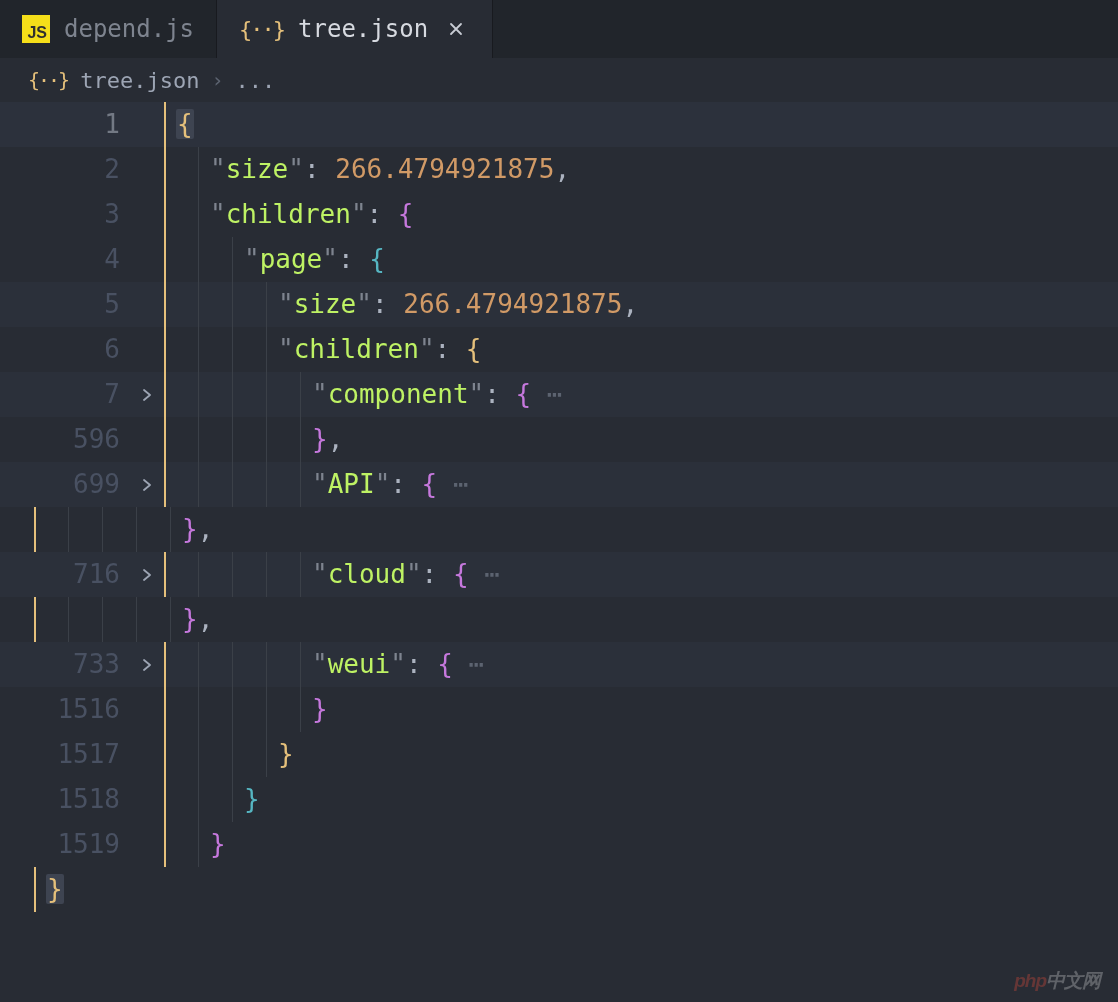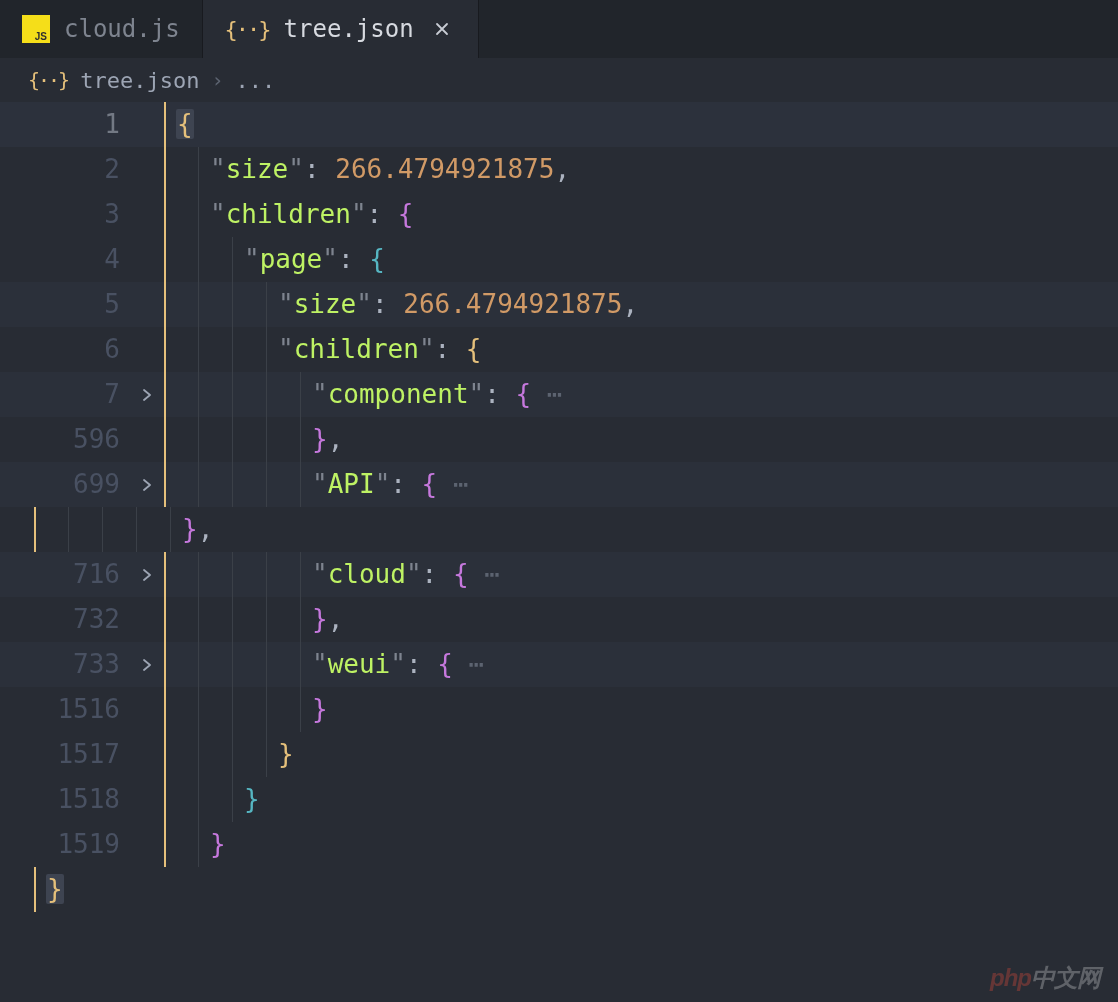--- a/index.html
+++ b/index.html
@@ -37,21 +37,21 @@
     display: flex; align-items: center; justify-content: center;
     font-size: 22px;
     color: #abb2bf;
     border-radius: 4px;
   }
 
   .js-icon {
     width: 28px; height: 28px;
     background: #f5de19;
     color: #2f2f2f;
-    font-size: 10px;
+    font-size: 16px;
     font-weight: 700;
     display: flex; align-items: flex-end; justify-content: flex-end;
     padding: 0 3px 1px 0;
     font-family: Arial, sans-serif;
   }
   .json-icon {
     font-family: monospace;
     color: #e5c07b;
     font-size: 22px;
     letter-spacing: -2px;
@@ -129,36 +129,36 @@
     border-radius: 2px;
     padding: 0 1px;
   }
 
   
   .watermark {
     position: absolute;
     right: 18px;
     bottom: 8px;
     font-family: Arial, sans-serif;
-    font-size: 24px;
+    font-size: 19px;
     font-weight: 700;
     font-style: italic;
     letter-spacing: -1px;
     opacity: 0.35;
   }
   .watermark .a { color: #d84a3a; }
   .watermark .b { color: #c6c8c9; }
 </style>
 </head>
 <body>
 
 <div class="tabbar">
   <div class="tab">
     <span class="js-icon">JS</span>
-    <span>cloud.js</span>
+    <span>depend.js</span>
   </div>
   <div class="tab active">
     <span class="json-icon">{··}</span>
     <span>tree.json</span>
     <span class="close">
       <svg width="16" height="16" viewBox="0 0 16 16">
           <path d="M3 3 L13 13 M13 3 L3 13" stroke="#c8ccd4" stroke-width="1.8" stroke-linecap="round"></path>
         </svg>
     </span>
   </div>
@@ -232,21 +232,20 @@
     <div class="row zebra">
       <div class="gutter">716</div>
       <div class="foldcol">
         <svg width="12" height="12" viewBox="0 0 12 12">
           <path d="M3 1 L9 6 L3 11" fill="none" stroke="#9da5b4" stroke-width="1.8" stroke-linecap="round" stroke-linejoin="round"></path>
         </svg>
       </div>
       <div class="code"><div class="indent-guide active-guide" style="left: 0px;"></div><div class="indent-guide" style="left: 34px;"></div><div class="indent-guide" style="left: 68px;"></div><div class="indent-guide" style="left: 102px;"></div><div class="indent-guide" style="left: 136px;"></div><span style="padding-left: 142px; position: relative;"><span class="tk-quote">"</span><span class="tk-key">cloud</span><span class="tk-quote">"</span><span class="tk-punct">: </span><span class="tk-brace-m">{</span><span class="tk-dots"> ⋯</span></span></div>
     </div>
     <div class="row">
-      <div class="gutter">732</div>
       <div class="foldcol"></div>
       <div class="code"><div class="indent-guide active-guide" style="left: 0px;"></div><div class="indent-guide" style="left: 34px;"></div><div class="indent-guide" style="left: 68px;"></div><div class="indent-guide" style="left: 102px;"></div><div class="indent-guide" style="left: 136px;"></div><span style="padding-left: 142px; position: relative;"><span class="tk-brace-m">}</span><span class="tk-punct">,</span></span></div>
     </div>
     <div class="row zebra">
       <div class="gutter">733</div>
       <div class="foldcol">
         <svg width="12" height="12" viewBox="0 0 12 12">
           <path d="M3 1 L9 6 L3 11" fill="none" stroke="#9da5b4" stroke-width="1.8" stroke-linecap="round" stroke-linejoin="round"></path>
         </svg>
       </div>

